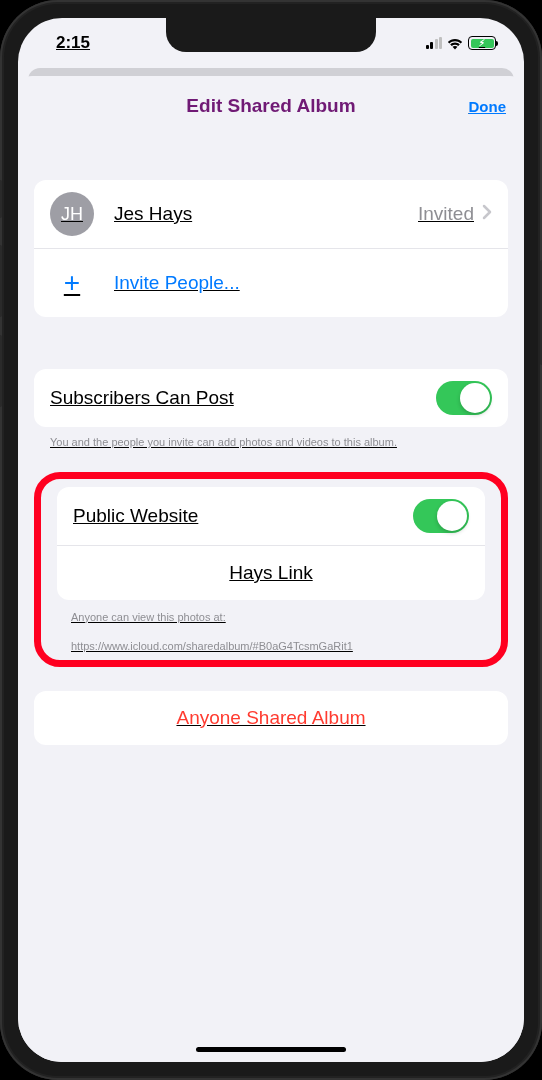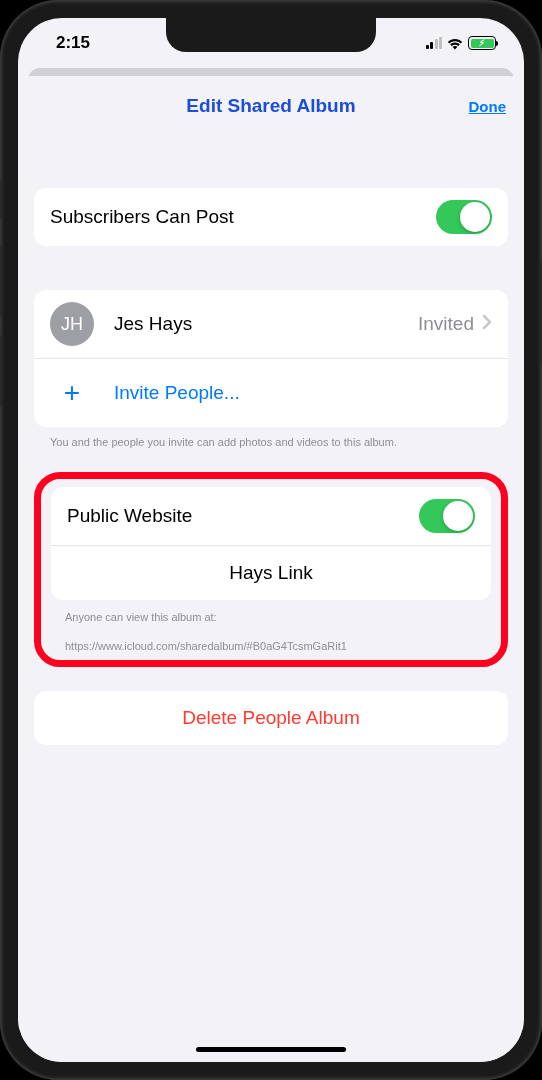--- a/index.html
+++ b/index.html
@@ -13,20 +13,21 @@
       justify-content: center;
     }
     .phone-frame {
       width: 542px;
       height: 1080px;
       background: #1a1a1a;
       border-radius: 58px;
       padding: 18px;
       position: relative;
       box-shadow: inset 0 0 0 2px #333, inset 0 0 0 4px #222;
+      text-decoration: underline;
     }
     .side-btn {
       position: absolute;
       background: #2a2a2a;
       border-radius: 2px;
     }
     .side-btn.left1 { left: -3px; top: 180px; width: 5px; height: 38px; }
     .side-btn.left2 { left: -3px; top: 245px; width: 5px; height: 72px; }
     .side-btn.left3 { left: -3px; top: 335px; width: 5px; height: 72px; }
     .side-btn.right { right: -3px; top: 260px; width: 5px; height: 105px; }
@@ -100,21 +101,21 @@
       height: 60px;
       padding: 0 18px;
       position: relative;
     }
     .nav-title {
       position: absolute;
       left: 0; right: 0;
       text-align: center;
       font-size: 19px;
       font-weight: 600;
-      color: #1d4ed8;
+      color: #701a75;
     }
     .nav-done {
       margin-left: auto;
       color: #007aff;
       font-size: 15px;
       font-weight: 600;
       text-decoration: underline;
       z-index: 1;
     }
     .content {
@@ -163,21 +164,21 @@
     }
     .footer-text {
       color: #8e8e93;
       font-size: 11px;
       line-height: 1.35;
       padding: 8px 16px 0;
     }
     .highlight-wrap {
       border: 7px solid #ff0020;
       border-radius: 26px;
-      padding: 8px 10px 6px;
+      padding: 8px 16px 6px;
       margin-top: 22px;
     }
     .highlight-wrap .group { margin-top: 0; }
     .highlight-wrap .footer-text { padding: 10px 14px 0; }
     .share-row {
       justify-content: center;
       font-size: 19px;
       color: #000;
       padding: 14px 16px;
     }
@@ -223,64 +224,64 @@
 
     <div class="sheet-back"></div>
 
     <div class="sheet">
       <div class="nav-header">
         <div class="nav-title">Edit Shared Album</div>
         <div class="nav-done">Done</div>
       </div>
 
       <div class="content">
-
-        <div class="group">
-          <div class="row">
-            <span class="row-label">Subscribers Can Post</span>
-            <div class="toggle"></div>
-          </div>
-        </div>
 
         <div class="group first">
           <div class="row">
             <div class="avatar">JH</div>
             <span class="row-label">Jes Hays</span>
             <span class="row-value">Invited</span>
             <span class="chevron">
               <svg width="10" height="16" viewBox="0 0 10 16">
                   <path d="M2 2 L8 8 L2 14" stroke="#c7c7cc" stroke-width="2.5" fill="none" stroke-linecap="round" stroke-linejoin="round"></path>
                 </svg>
             </span>
           </div>
           <div class="row">
             <div class="plus-icon">+</div>
             <span class="link-label">Invite People...</span>
           </div>
         </div>
+
+        <div class="group">
+          <div class="row">
+            <span class="row-label">Subscribers Can Post</span>
+            <div class="toggle"></div>
+          </div>
+        </div>
         <div class="footer-text">You and the people you invite can add photos and videos to this album.</div>
 
         <div class="highlight-wrap">
           <div class="group">
             <div class="row">
               <span class="row-label">Public Website</span>
               <div class="toggle"></div>
             </div>
             <div class="row share-row">
               <span>Hays Link</span>
             </div>
           </div>
-          <div class="footer-text">Anyone can view this album at:</div>
+          <div class="footer-text">Anyone can view this photos at:</div>
           <div class="footer-text" style="padding-top:14px;">https://www.icloud.com/sharedalbum/#B0aG4TcsmGaRit1</div>
         </div>
 
 
         <div class="group tight">
           <div class="row delete-row">
-            <span>Delete People Album</span>
+            <span>Anyone Shared Album</span>
           </div>
         </div>
 
       </div>
     </div>
 
     <div class="home-indicator"></div>
   </div>
 </div>
 

